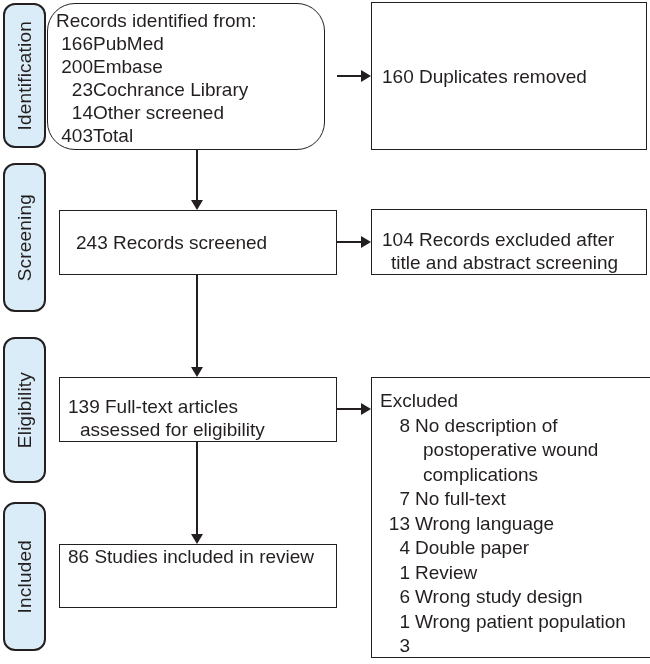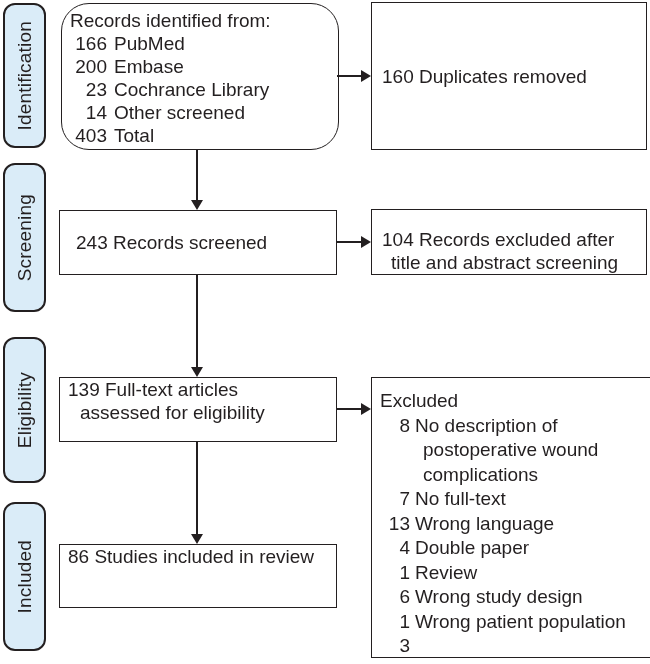--- a/index.html
+++ b/index.html
@@ -27,29 +27,29 @@
   }
   .stage-identification{top:3px;height:145px;}
   .stage-screening{top:163px;height:149px;}
   .stage-eligibility{top:337px;height:146px;}
   .stage-included{top:502px;height:149px;}
   
   .box{
     position:absolute;box-sizing:border-box;background:var(--bg);
     border:1.5px solid var(--ink);font-size:19px;line-height:23px;
   }
-  .box-identified{left:61px;top:3px;width:278px;height:147px;padding:5px 4px 0 8px;border-radius:28px;}
+  .box-identified{left:47px;top:3px;width:278px;height:147px;padding:5px 4px 0 8px;border-radius:28px;}
   .box-duplicates{left:371px;top:2px;width:276px;height:148px;display:flex;align-items:center;padding-left:10px;}
   .box-screened{left:59px;top:210px;width:278px;height:65px;display:flex;align-items:center;padding-left:16px;}
   .box-excl-screening{left:371px;top:209px;width:276px;height:66px;display:flex;align-items:flex-end;padding-left:10px;}
-  .box-fulltext{left:59px;top:377px;width:278px;height:65px;display:flex;align-items:flex-start;padding-left:8px;}
+  .box-fulltext{left:59px;top:377px;width:278px;height:65px;display:flex;align-items:flex-end;padding-left:8px;}
   .box-excl-eligibility{left:371px;top:377px;width:328px;height:281px;padding:11px 0 0 8px;line-height:24.5px;}
   .box-included{left:59px;top:544px;width:278px;height:64px;display:flex;align-items:flex-start;padding-left:8px;}
   
-  .numrow{display:grid;grid-template-columns:37px 1fr;column-gap:7px;}
+  .numrow{display:grid;grid-template-columns:37px 1fr;}
   .box-excl-eligibility .numrow{grid-template-columns:30px 1fr;column-gap:5px;}
   .num{text-align:right;}
   
   .hang8{white-space:pre-line;padding-left:8px;text-indent:-8px;}
   .hang9{white-space:pre-line;padding-left:9px;text-indent:-9px;}
   .hang12{white-space:pre-line;padding-left:12px;text-indent:-12px;}
   
   .arrow-h{position:absolute;display:flex;align-items:center;height:12px;}
   .arrow-h .line{flex:1;height:2px;background:var(--ink);}
   .arrow-h .head{width:0;height:0;border-top:6px solid transparent;border-bottom:6px solid transparent;border-left:10px solid var(--ink);}

